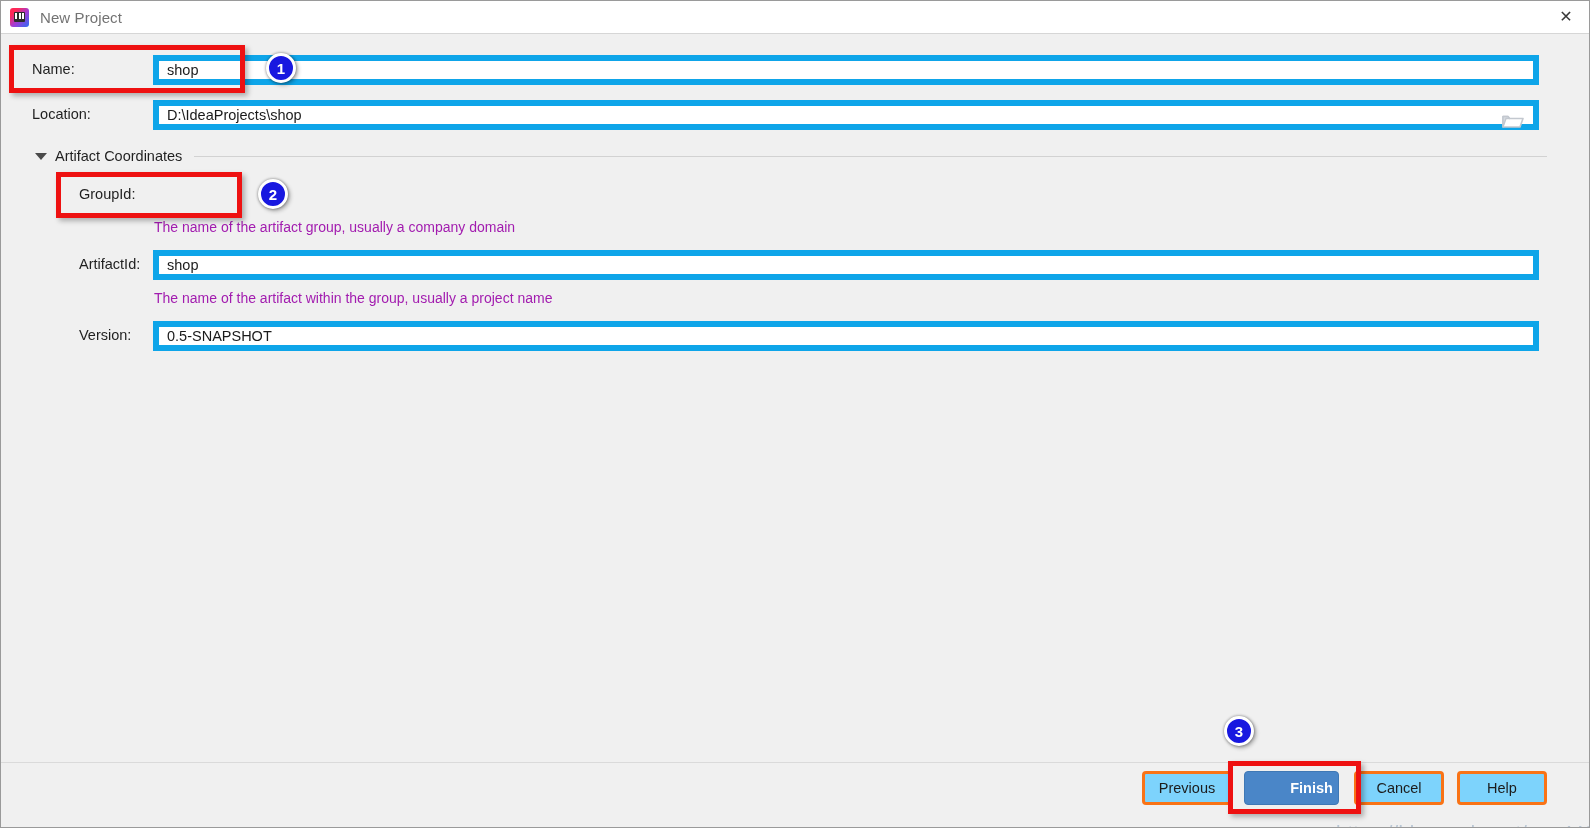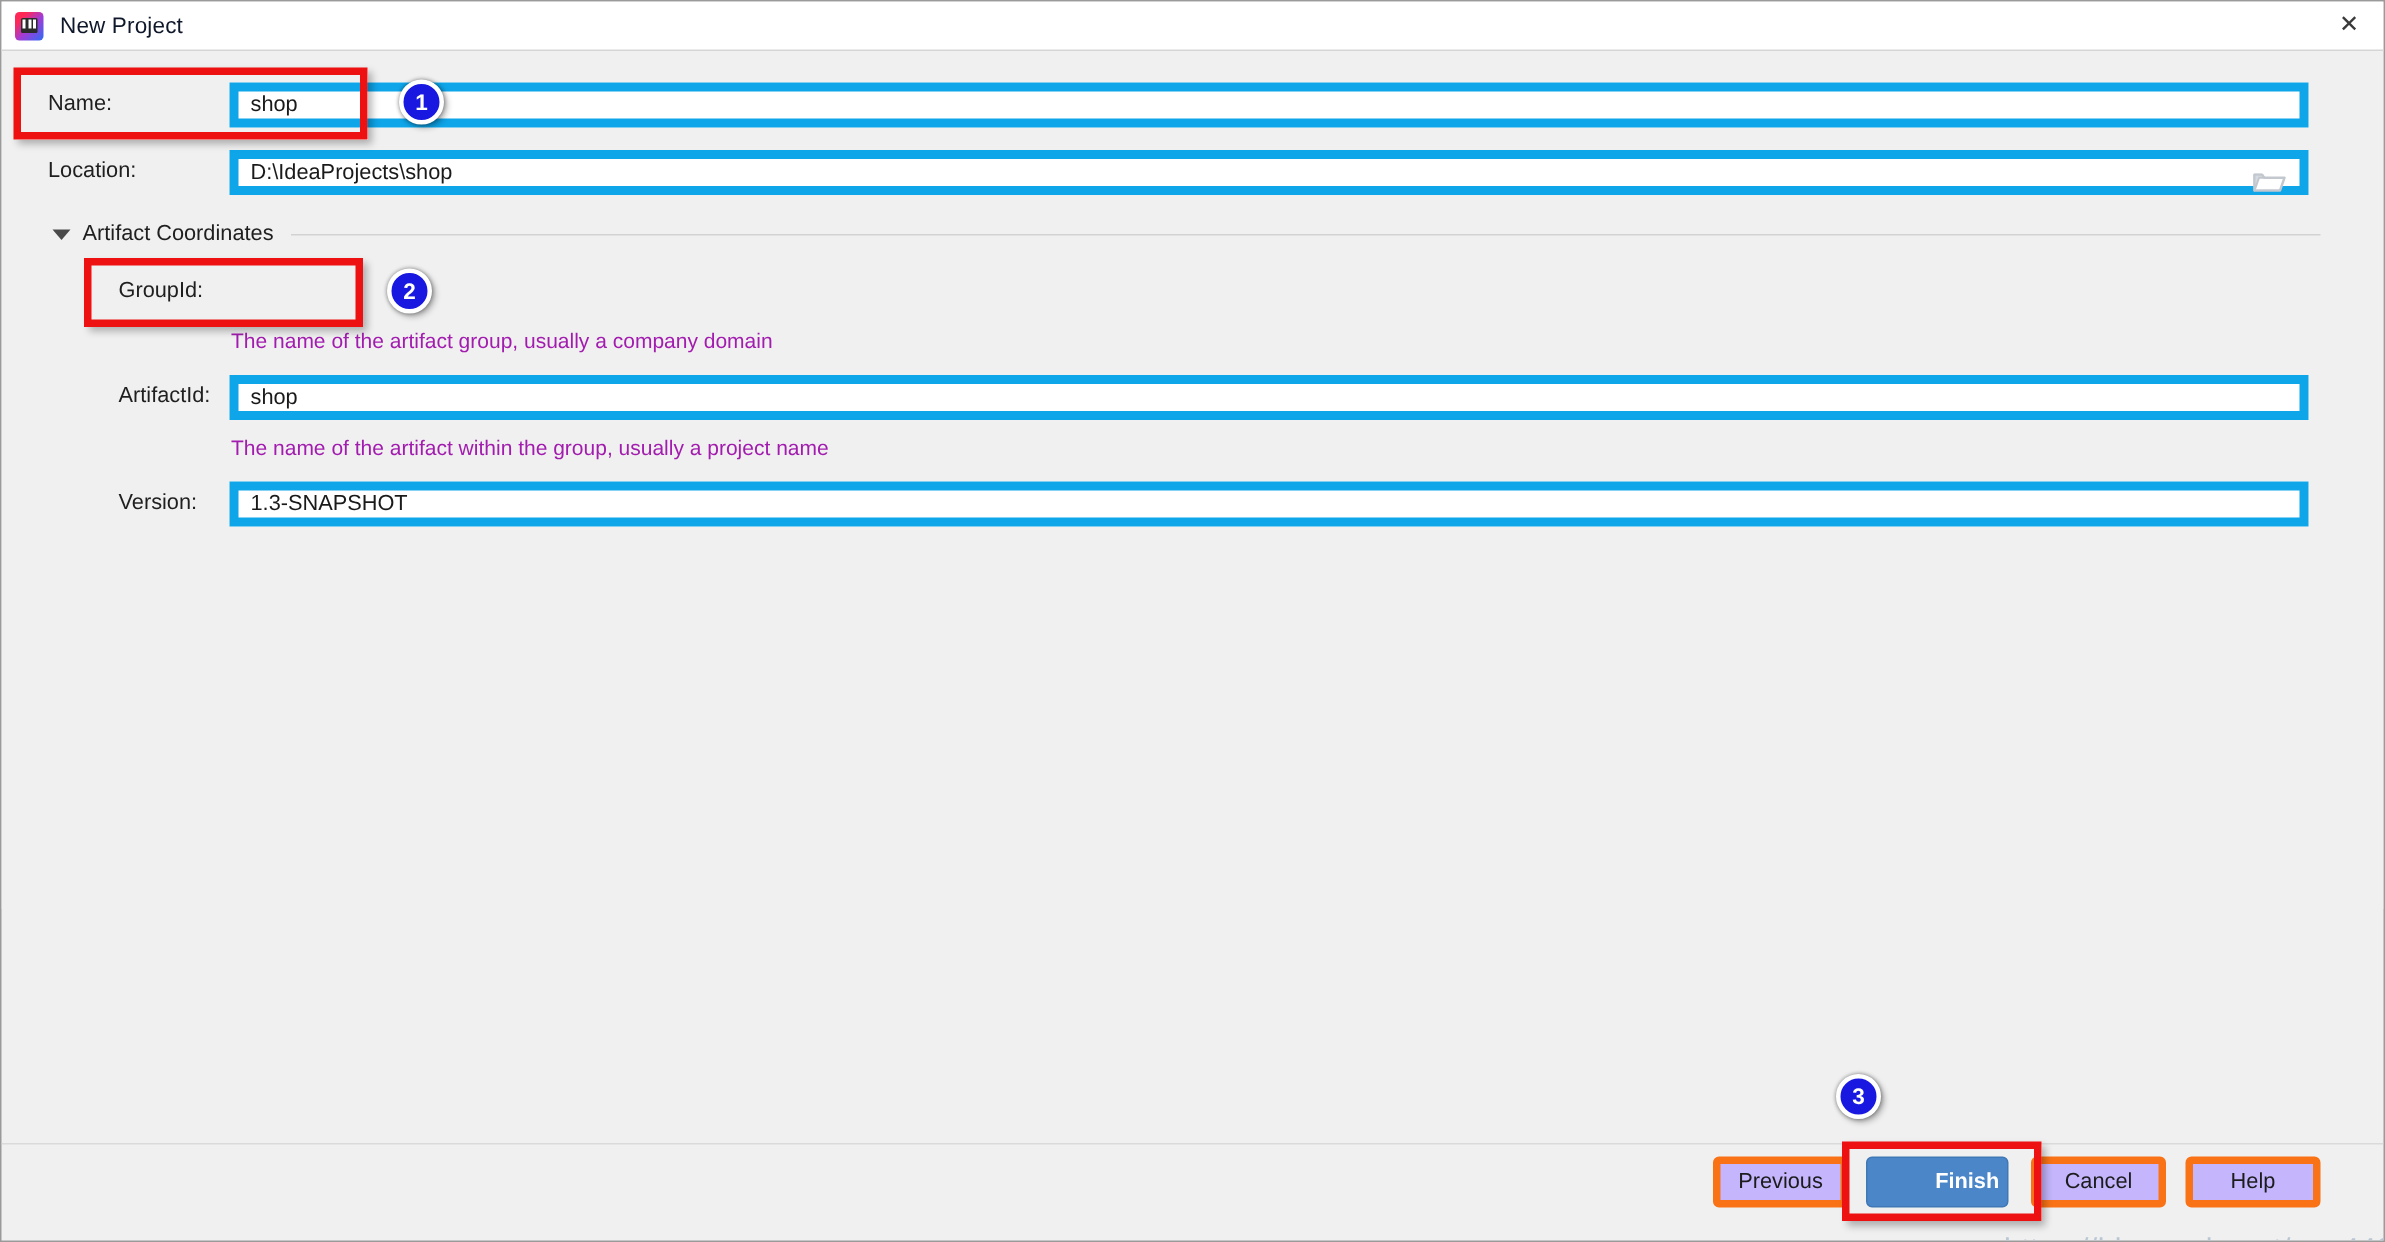--- a/index.html
+++ b/index.html
@@ -57,21 +57,21 @@
     background:
       linear-gradient(#ffffff,#ffffff) 0 0/2px 6px no-repeat,
       linear-gradient(#ffffff,#ffffff) 3.5px 0/2px 6px no-repeat,
       linear-gradient(#ffffff,#ffffff) 7px 0/2px 6px no-repeat;
     z-index: 2;
   }
 
   #title-text {
     margin-left: 11px;
     font-size: 15px;
-    color: #0f172a;
+    color: #737373;
     letter-spacing: .1px;
   }
 
   #close-btn {
     position: absolute;
     right: 0; top: 0;
     width: 46px; height: 32px;
     display: flex; align-items: center; justify-content: center;
     cursor: default;
   }
@@ -168,22 +168,22 @@
   #bottom-sep {
     position: absolute;
     left: 0; top: 728px;
     width: 1588px; height: 1px;
     background: #dadada;
   }
 
   .btn {
     position: absolute;
     height: 34px;
-    background: #c4b5fd;
-    border: 5px solid #f97316;
+    background: #7dd3fc;
+    border: 3px solid #f97316;
     border-radius: 4px;
     font-size: 14.5px;
     color: #1c1c1c;
     display: flex;
     align-items: center;
     justify-content: center;
     cursor: default;
   }
   .btn.primary {
     background: #4a86c8;
@@ -268,21 +268,21 @@
     </div>
 
     <div class="field-label" style="left:78px; top:153px;">GroupId:</div>
     <div class="hint" style="left:153px; top:186px;">The name of the artifact group, usually a company domain</div>
 
     <div class="field-label" style="left:78px; top:223px;">ArtifactId:</div>
     <div class="text-input" style="left:152px; top:216px; width:1386px;">shop</div>
     <div class="hint" style="left:153px; top:257px;">The name of the artifact within the group, usually a project name</div>
 
     <div class="field-label" style="left:78px; top:294px;">Version:</div>
-    <div class="text-input" style="left:152px; top:287px; width:1386px;">1.3-SNAPSHOT</div>
+    <div class="text-input" style="left:152px; top:287px; width:1386px;">0.5-SNAPSHOT</div>
 
     <div id="bottom-sep"></div>
 
     <div class="btn" style="left:1141px; top:737px; width:90px;">Previous</div>
     <div class="btn primary" style="left:1243px; top:737px; width:95px;padding-left:40px;">Finish</div>
     <div class="btn" style="left:1353px; top:737px; width:90px;">Cancel</div>
     <div class="btn" style="left:1456px; top:737px; width:90px;">Help</div>
 
     <div id="watermark">https://blog.csdn.net/qq_44273429</div>
   </div>

